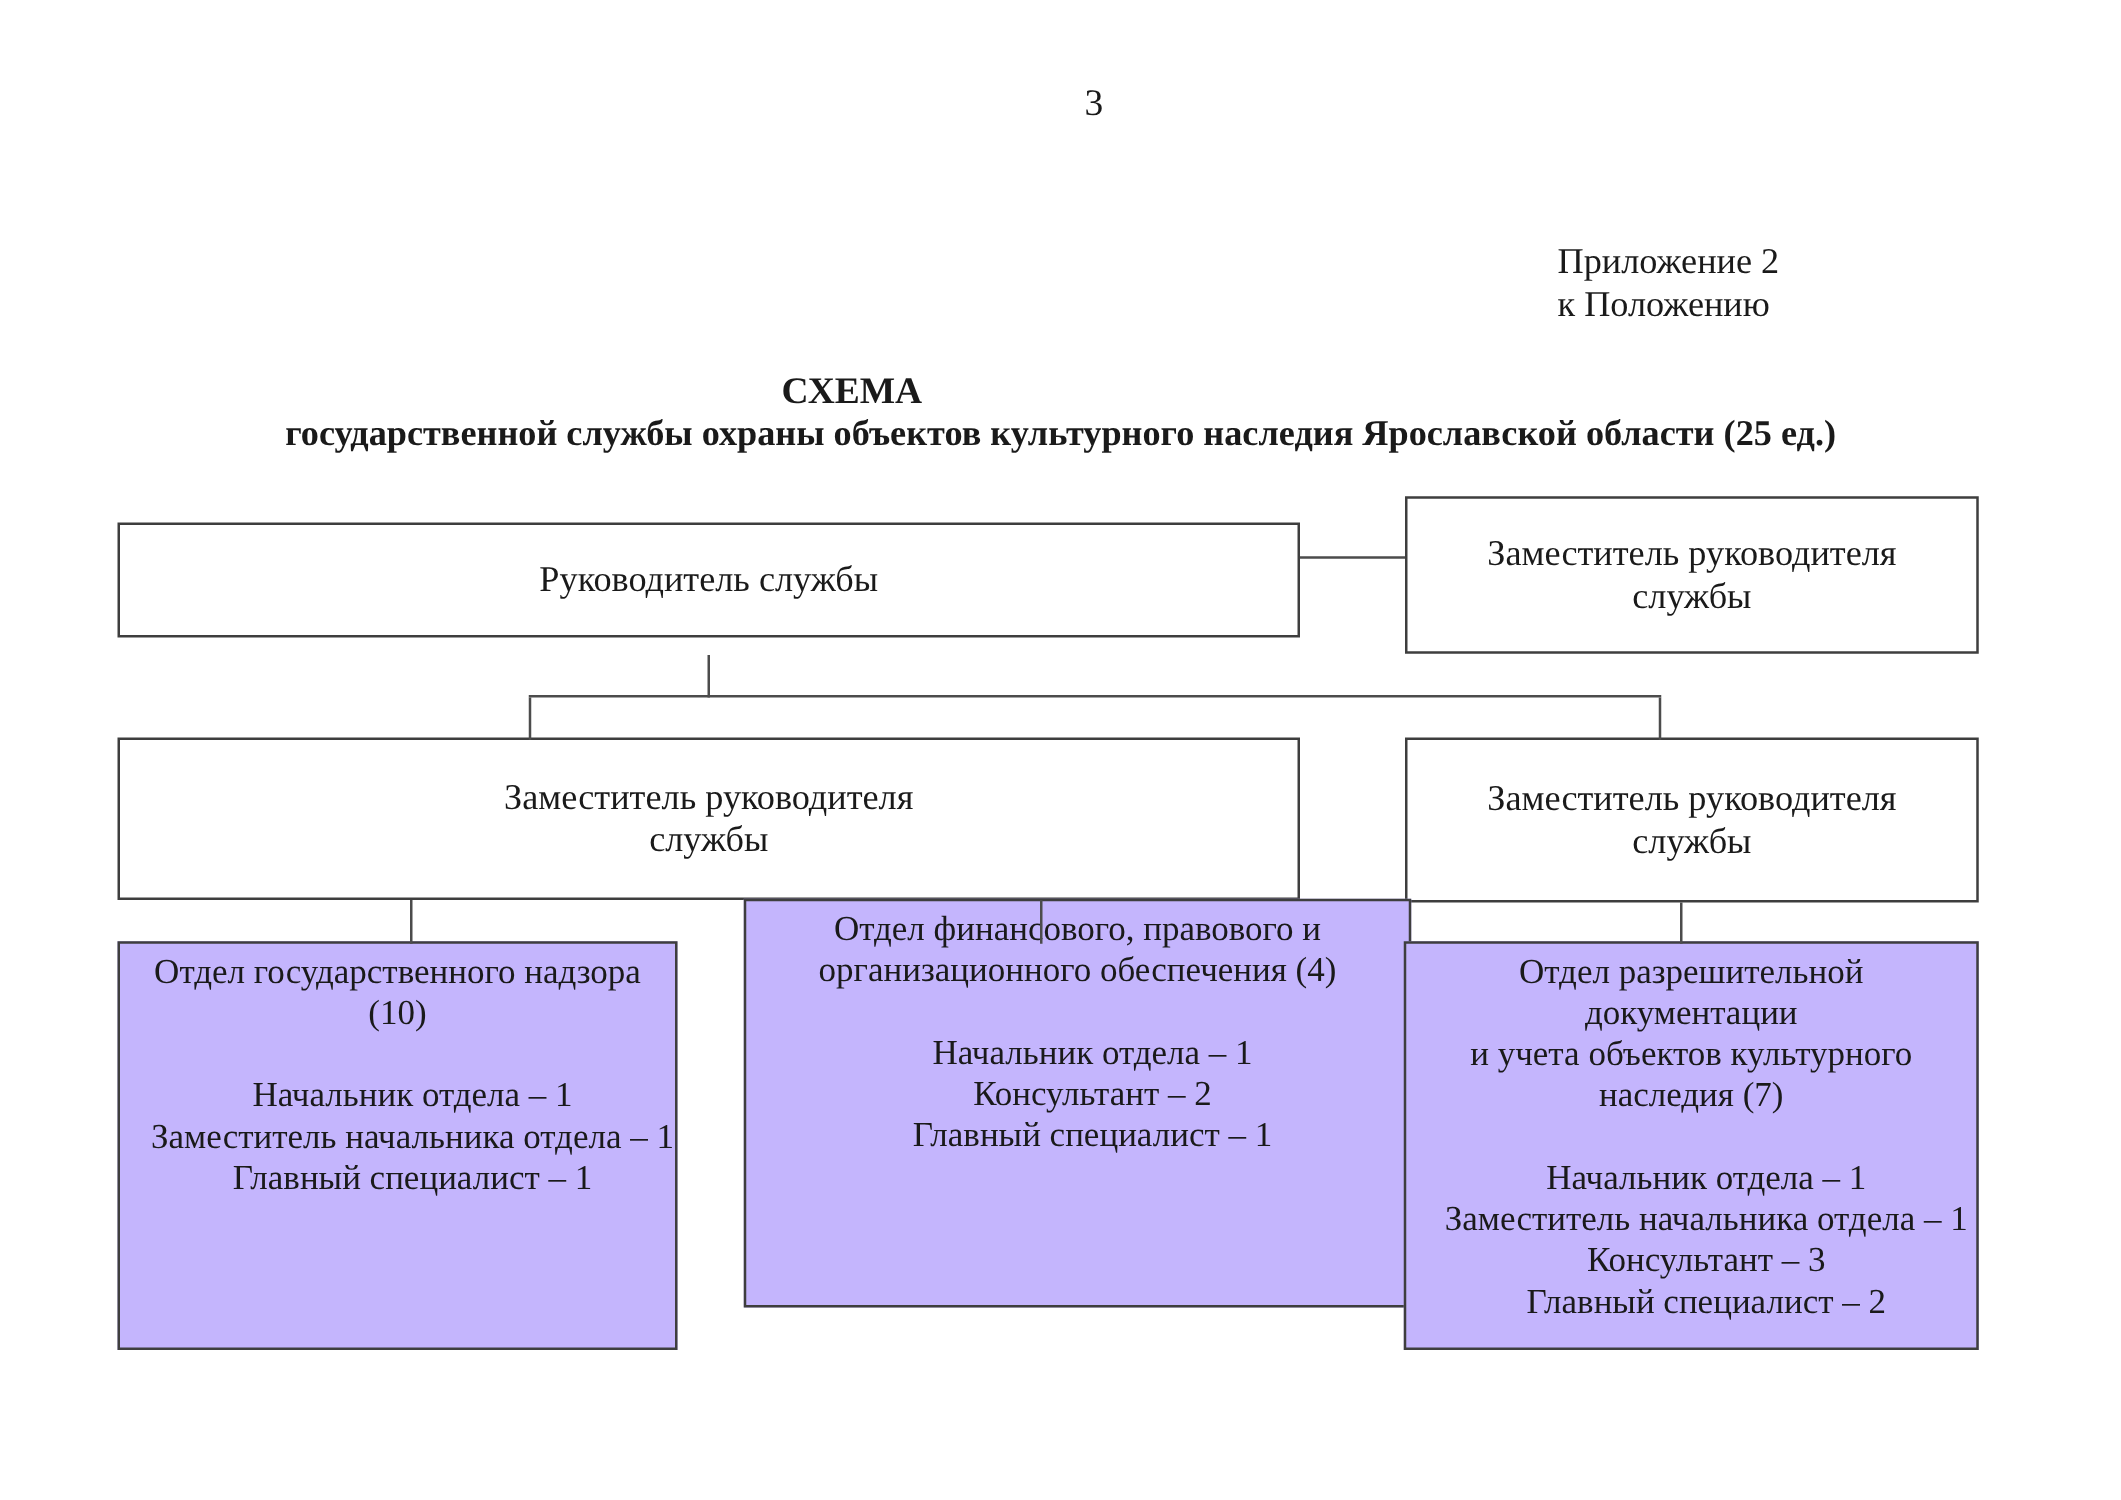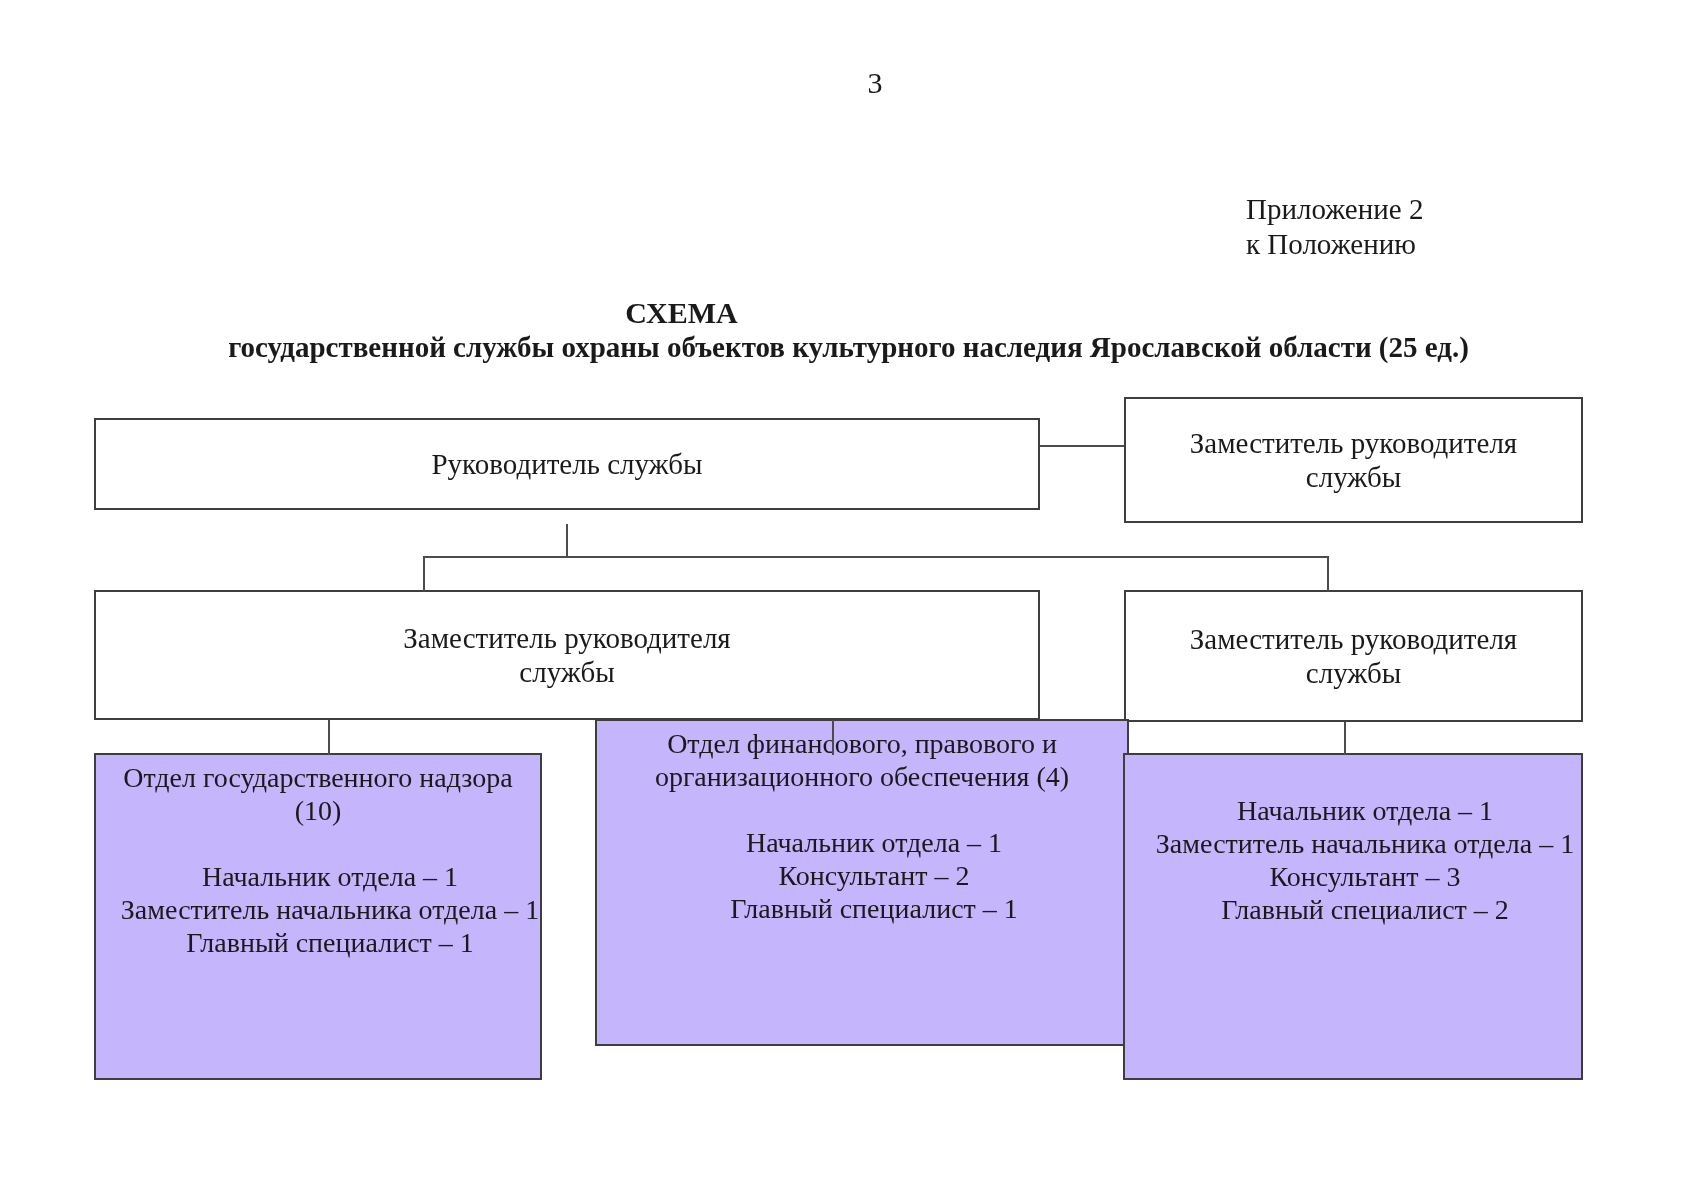--- a/index.html
+++ b/index.html
@@ -125,20 +125,26 @@
     </div>
     <div class="dept-spacer"></div>
     <div class="dept-staff">
       <div>Начальник отдела – 1</div>
       <div>Консультант – 2</div>
       <div>Главный специалист – 1</div>
     </div>
   </div>
 
   <div class="abs dept-box dept-c">
+    <div class="dept-title">
+      <div>Отдел разрешительной</div>
+      <div>документации</div>
+      <div>и учета объектов культурного</div>
+      <div>наследия (7)</div>
+    </div>
     <div class="dept-spacer"></div>
     <div class="dept-staff">
       <div>Начальник отдела – 1</div>
       <div>Заместитель начальника отдела – 1</div>
       <div>Консультант – 3</div>
       <div>Главный специалист – 2</div>
     </div>
   </div>
 
   <div class="abs connector" style="left:1040px; top:445px; width:84px; height:2px;"></div>

